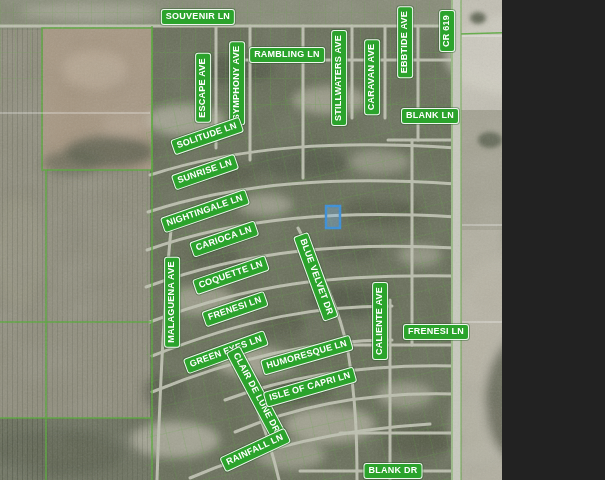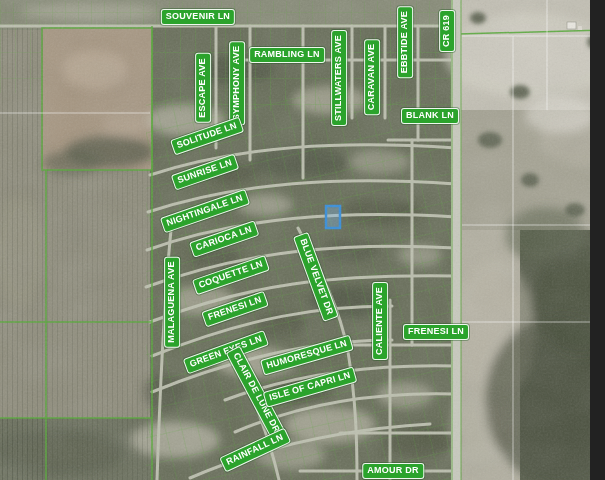--- a/index.html
+++ b/index.html
@@ -1,17 +1,17 @@
 <!DOCTYPE html>
 <html><head>
 <meta charset="utf-8">
 <style>
   html,body{margin:0;padding:0;background:#222;}
   #map{
-    position:relative;width:590px;height:480px;overflow:hidden;
+    position:relative;width:502px;height:480px;overflow:hidden;
     background:#7b7f6c;font-family:"Liberation Sans",sans-serif;
   }
   #map svg{position:absolute;left:0;top:0;}
   .lbl{
     position:absolute;z-index:20;
     transform:translate(-50%,-50%) rotate(var(--r,0deg));
     background:#2ba32c;color:#fff;
     font:bold 9px/1.2 "Liberation Sans",sans-serif;
     letter-spacing:.25px;white-space:nowrap;
     padding:1px 4px 2px 4px;
@@ -219,16 +219,16 @@
 <div class="lbl" style="left:231px;top:275px;--r:-19deg">COQUETTE LN</div>
 <div class="lbl" style="left:316px;top:277px;--r:70deg">BLUE VELVET DR</div>
 <div class="lbl" style="left:235px;top:309px;--r:-19deg">FRENESI LN</div>
 <div class="lbl" style="left:380px;top:321px;--r:-90deg">CALIENTE AVE</div>
 <div class="lbl" style="left:436px;top:332px;--r:0deg">FRENESI LN</div>
 <div class="lbl" style="left:226px;top:352px;--r:-20deg">GREEN EYES LN</div>
 <div class="lbl" style="left:307px;top:355px;--r:-16deg">HUMORESQUE LN</div>
 <div class="lbl" style="left:256px;top:393px;--r:62deg">CLAIR DE LUNE DR</div>
 <div class="lbl" style="left:310px;top:387px;--r:-16deg">ISLE OF CAPRI LN</div>
 <div class="lbl" style="left:255px;top:450px;--r:-25deg">RAINFALL LN</div>
-<div class="lbl" style="left:393px;top:471px;--r:0deg">AMOUR DR</div>
+<div class="lbl" style="left:393px;top:471px;--r:0deg">BLANK DR</div>
 
 
 </div>
 
 </body></html>

